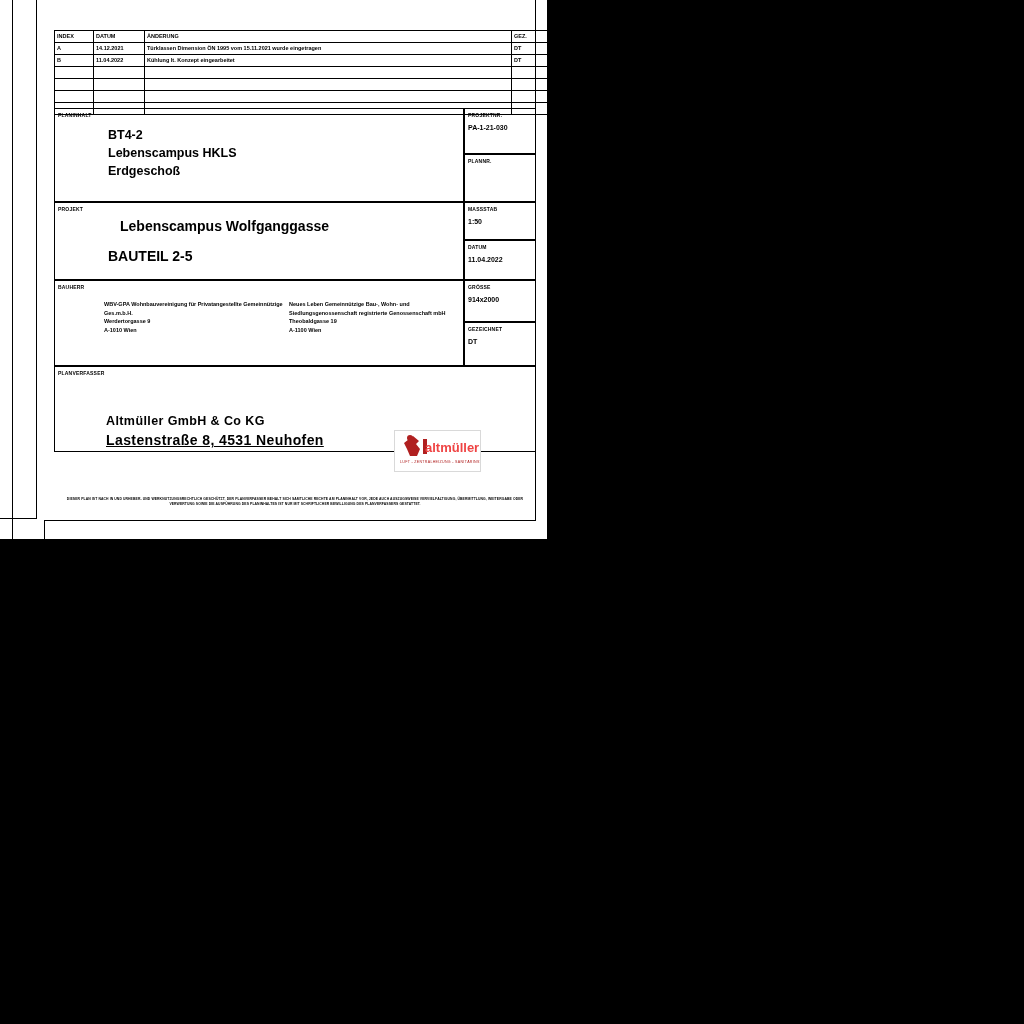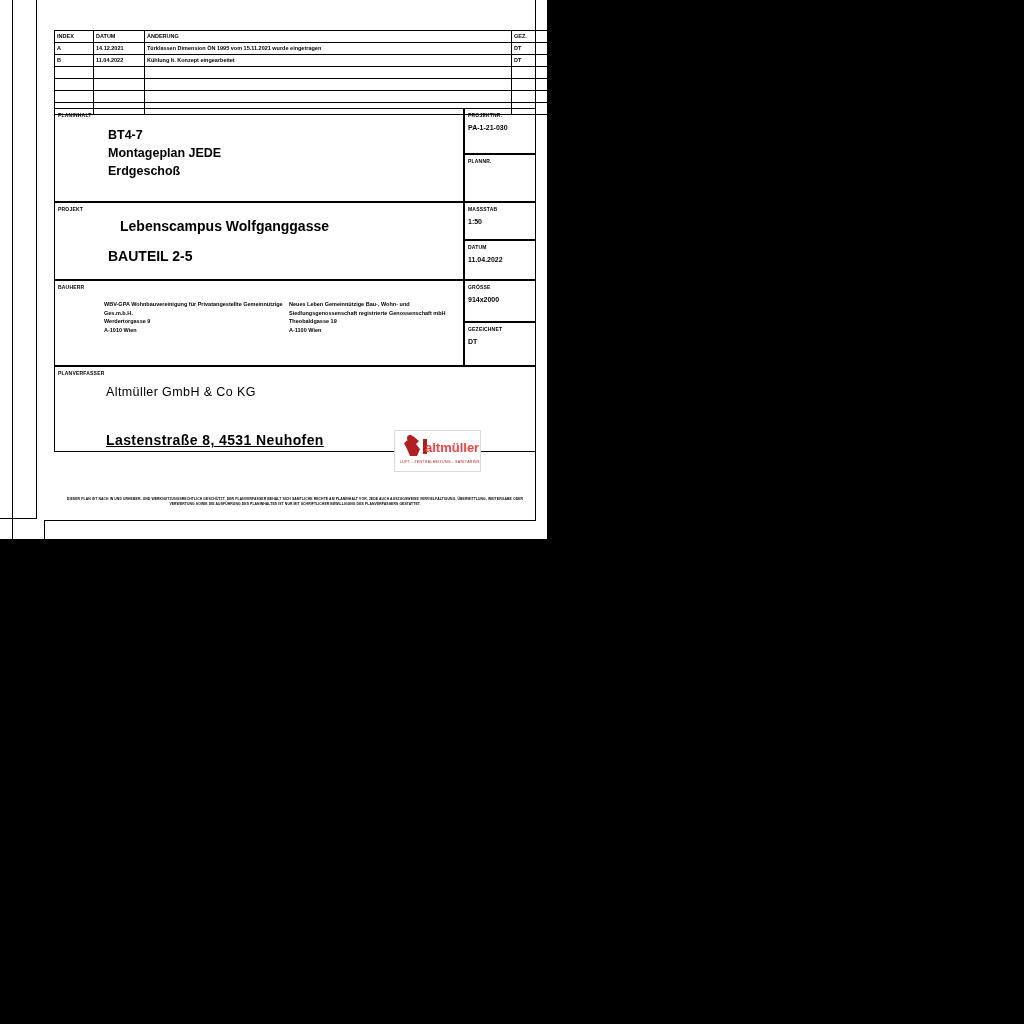--- a/index.html
+++ b/index.html
@@ -119,21 +119,21 @@
   #planinhalt-l1 { left: 64px; top: 128px; }
   #planinhalt-l2 { left: 64px; top: 146px; }
   #planinhalt-l3 { left: 64px; top: 164px; }
 
   #projekt-l1 { left: 64px; top: 218px; margin-left: 12px; }
   #projekt-l2 { left: 64px; top: 248px; }
 
   #bauherr-c1 { left: 60px; top: 300px; width: 180px; }
   #bauherr-c2 { left: 245px; top: 300px; width: 170px; }
 
-  #planverf-l1 { position:absolute; left: 62px; top: 385px; font-size: 12.5px; font-weight: normal; letter-spacing: 0.4px;}
+  #planverf-l1 { position:absolute; left: 62px; top: 414px; font-size: 12.5px; font-weight: bold; letter-spacing: 0.4px;}
   #planverf-l2 { position:absolute; left: 62px; top: 432px; font-size: 14px; font-weight: bold; letter-spacing: 0.4px; text-decoration: underline;}
 
   
   #logo {
     position: absolute;
     left: 350px;
     top: 430px;
     width: 85px;
     height: 40px;
     border: 1px solid #d9d9d9;
@@ -243,22 +243,22 @@
           <td class="col-aend"></td>
           <td class="col-gez"></td>
         </tr>
       </tbody>
     </table>
 
     <div class="sec" id="sec-topbox"></div>
 
     <div class="sec" id="sec-planinhalt"></div>
     <div class="lbl" style="left:14px; top:112px;">PLANINHALT</div>
-    <div class="big1" id="planinhalt-l1">BT4-7</div>
-    <div class="big1" id="planinhalt-l2">Montageplan JEDE</div>
+    <div class="big1" id="planinhalt-l1">BT4-2</div>
+    <div class="big1" id="planinhalt-l2">Lebenscampus HKLS</div>
     <div class="big1" id="planinhalt-l3">Erdgeschoß</div>
 
     <div class="sec" id="sec-projekt"></div>
     <div class="lbl" style="left:14px; top:206px;">PROJEKT</div>
     <div class="big2" id="projekt-l1">Lebenscampus Wolfganggasse</div>
     <div class="big2" id="projekt-l2">BAUTEIL 2-5</div>
 
     <div class="sec" id="sec-bauherr"></div>
     <div class="lbl" style="left:14px; top:284px;">BAUHERR</div>
     <div class="tiny" id="bauherr-c1" style="white-space: pre-line;">WBV-GPA Wohnbauvereinigung für Privatangestellte Gemeinnützige Ges.m.b.H.

